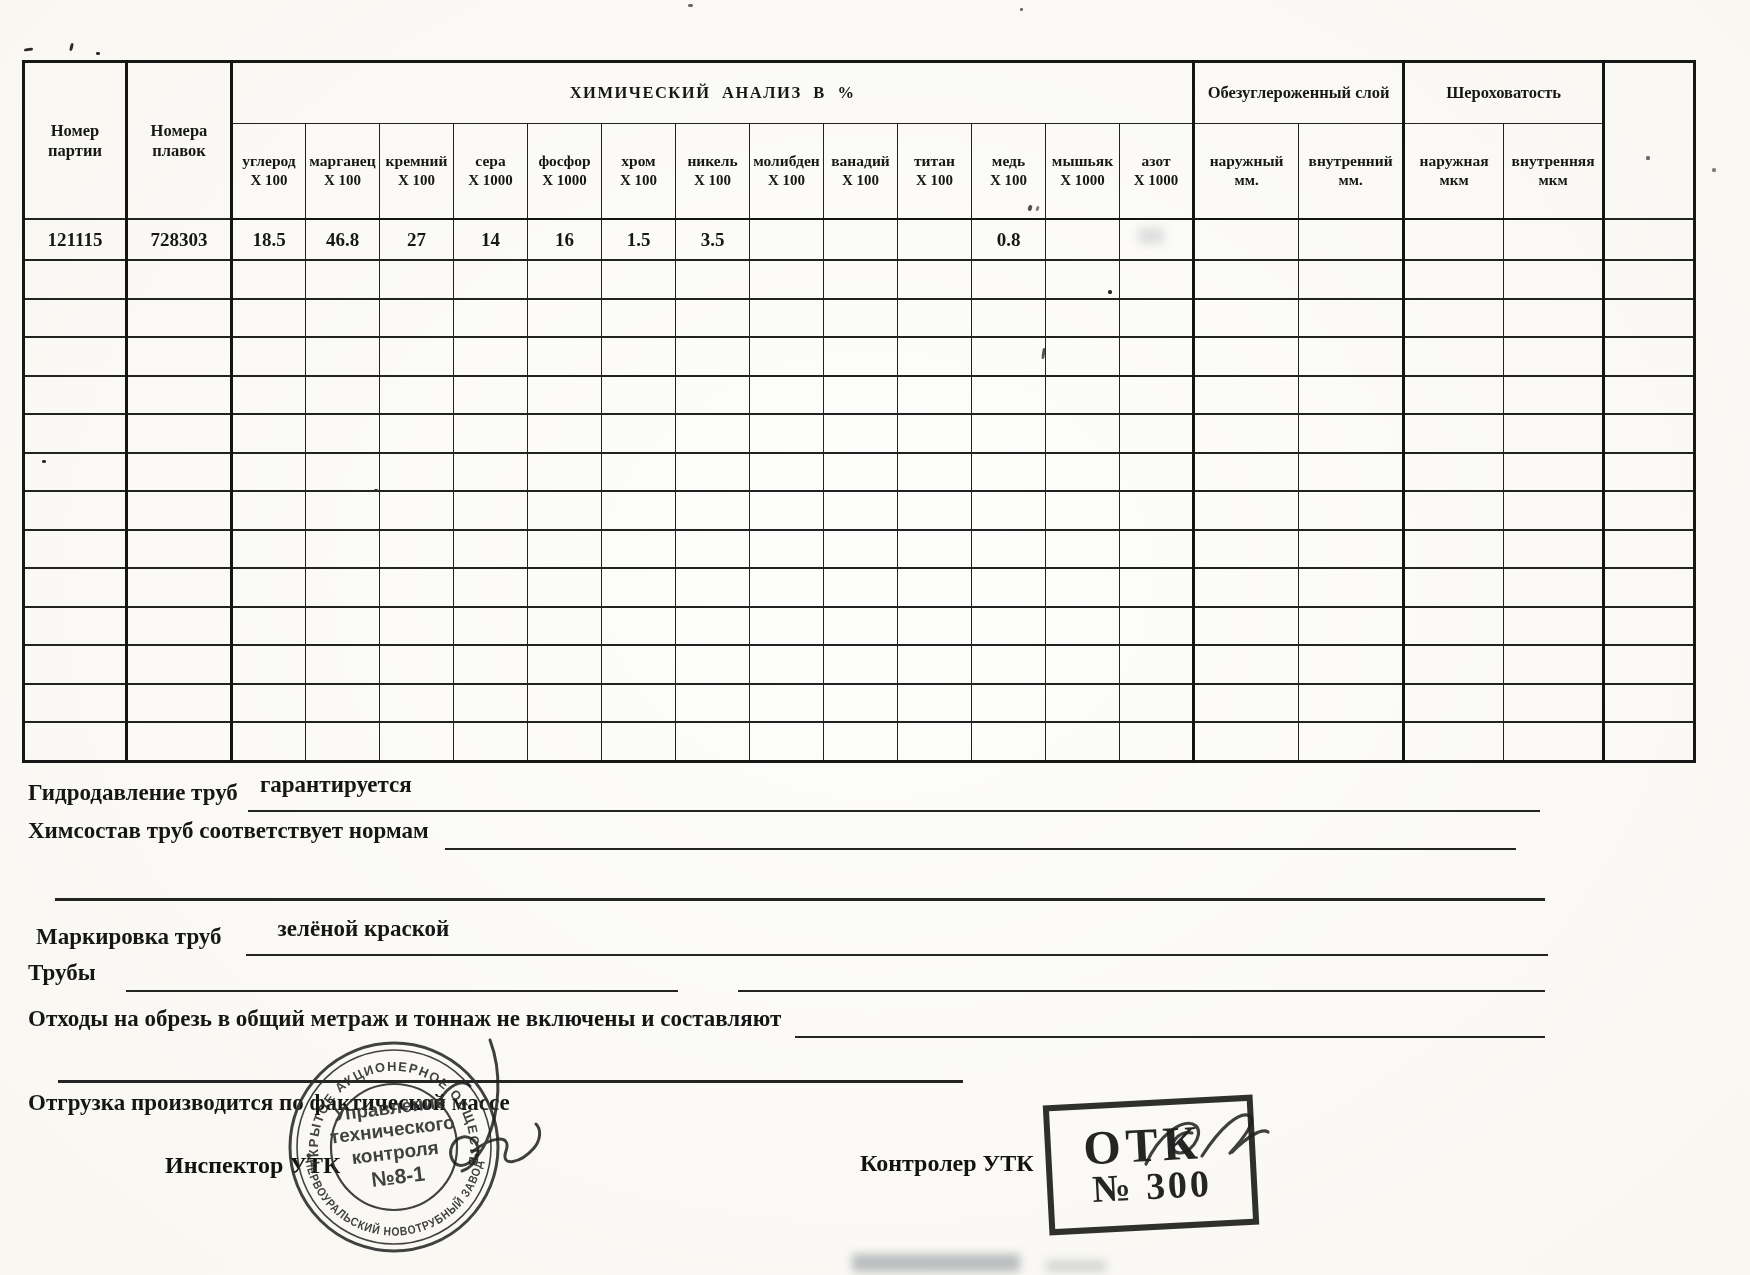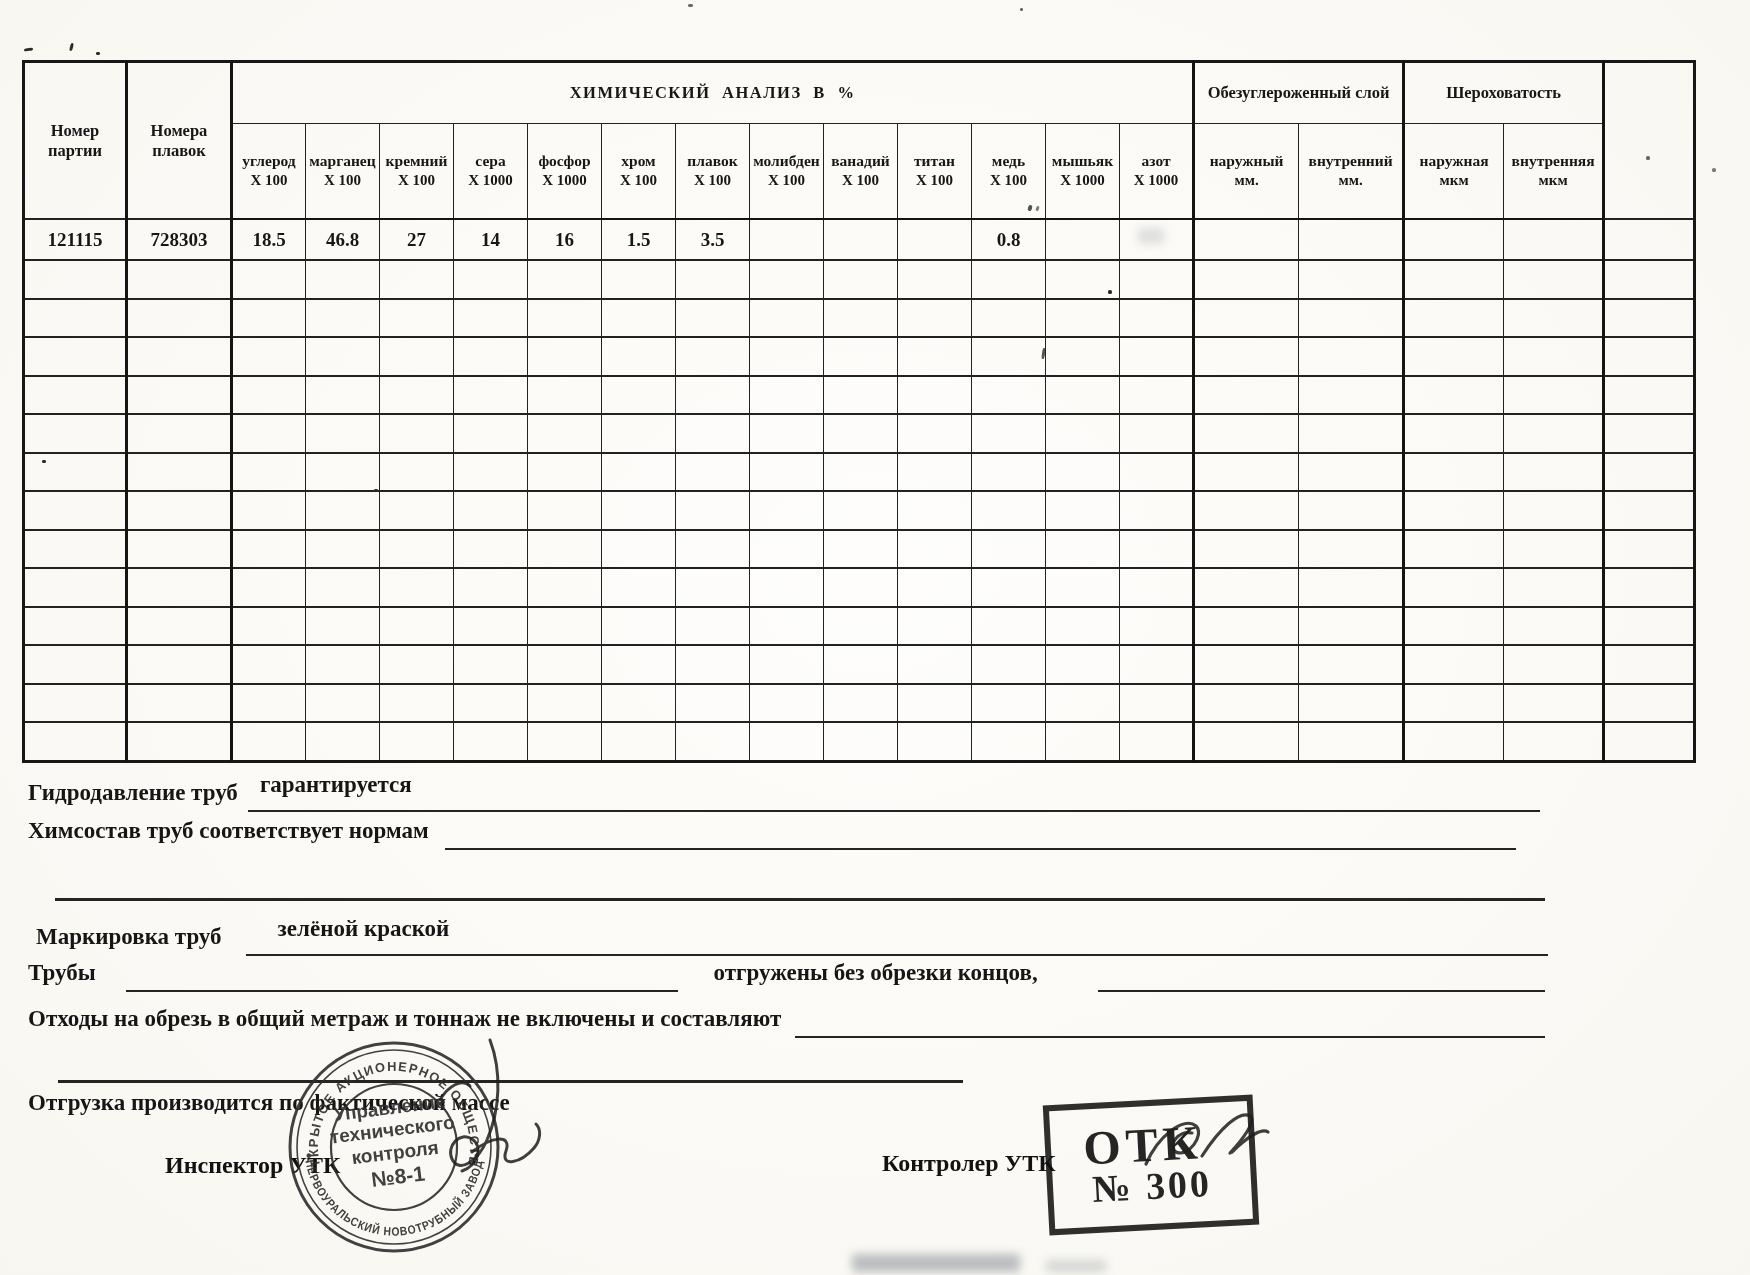--- a/index.html
+++ b/index.html
@@ -127,21 +127,21 @@
           </th>
           <th class="sub">
             <div class="nm">фосфор</div>
             <div class="fc">Х 1000</div>
           </th>
           <th class="sub">
             <div class="nm">хром</div>
             <div class="fc">Х 100</div>
           </th>
           <th class="sub">
-            <div class="nm">плавок</div>
+            <div class="nm">никель</div>
             <div class="fc">Х 100</div>
           </th>
           <th class="sub">
             <div class="nm">молибден</div>
             <div class="fc">Х 100</div>
           </th>
           <th class="sub">
             <div class="nm">ванадий</div>
             <div class="fc">Х 100</div>
           </th>
@@ -504,35 +504,34 @@
   <div class="rule" style="left:55px; top:898px; width:1490px;"></div>
 
   <div class="fline" style="left:28px; top:916px; width:1512px;margin-left:8px;">
     <span class="lbl">Маркировка труб</span>
     <span class="fill" style="margin-left:24px; padding-left:32px;"><span>зелёной краской</span></span>
   </div>
 
   <div class="fline" style="left:28px; top:960px; width:1517px;text-align:right;">
     <span class="lbl">Трубы</span>
     <span class="seg" style="margin-left:30px; width:552px;"><span></span></span>
-    <span class="note" style="margin-left:36px;">отгружены без обрезки концов,</span>
     <span class="fill" style="margin-left:60px;"><span></span></span>
   </div>
 
   <div class="fline" style="left:28px; top:1006px; width:1517px;">
     <span class="lbl">Отходы на обрезь в общий метраж и тоннаж не включены и составляют</span>
     <span class="fill" style="margin-left:14px; padding-left:12px;"><span></span></span>
   </div>
 
   <div class="rule" style="left:58px; top:1080px; width:905px;"></div>
 
   <div class="plain-text" style="left:28px; top:1090px;">Отгрузка производится по фактической массе</div>
 
   <div class="sig-label" style="left:165px; top:1152px;">Инспектор УТК</div>
-  <div class="sig-label" style="left:860px; top:1150px;margin-left:22px;">Контролер УТК</div>
+  <div class="sig-label" style="left:860px; top:1150px;">Контролер УТК</div>
 
   <div class="round-stamp">
     <svg width="226" height="216" viewBox="-113 -108 226 216">
       <circle cx="0" cy="0" r="104" fill="none" stroke="#2e2e2e" stroke-width="3"></circle>
       <circle cx="0" cy="0" r="97" fill="none" stroke="#2e2e2e" stroke-width="1.6"></circle>
       <circle cx="0" cy="0" r="63" fill="none" stroke="#2e2e2e" stroke-width="2.2"></circle>
       <defs>
         <path id="arcTop" d="M -73,21 A 76 76 0 1 1 73,21" fill="none"></path>
         <path id="arcBot" d="M -89,12 A 90 90 0 0 0 89,12" fill="none"></path>
       </defs>

